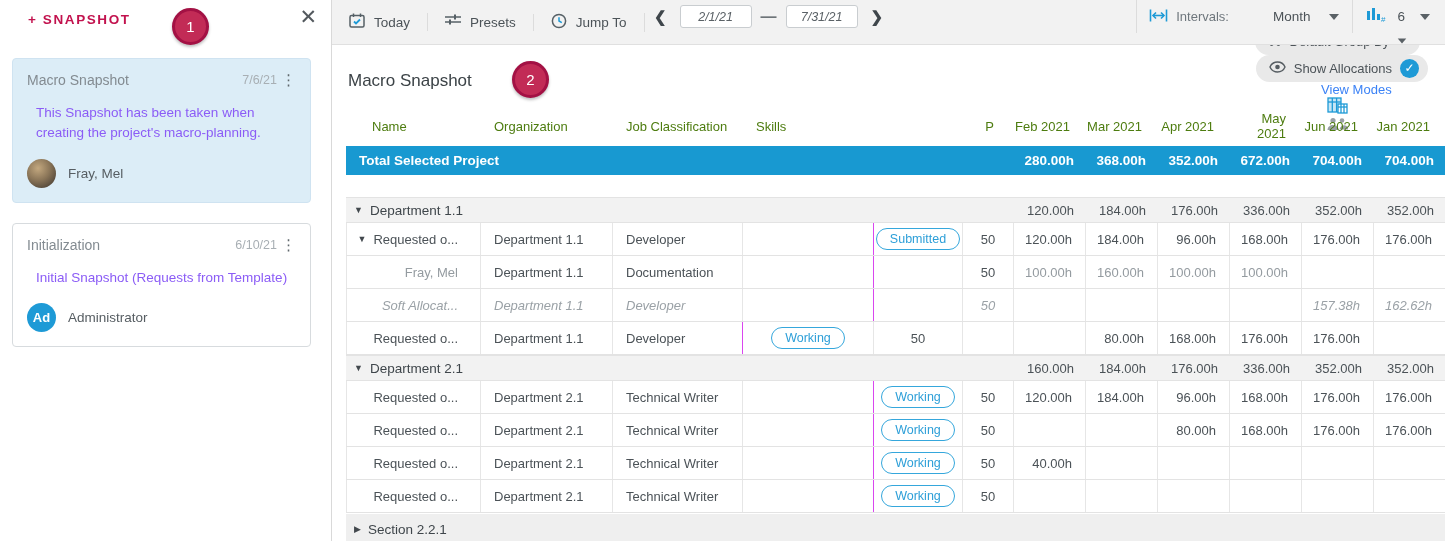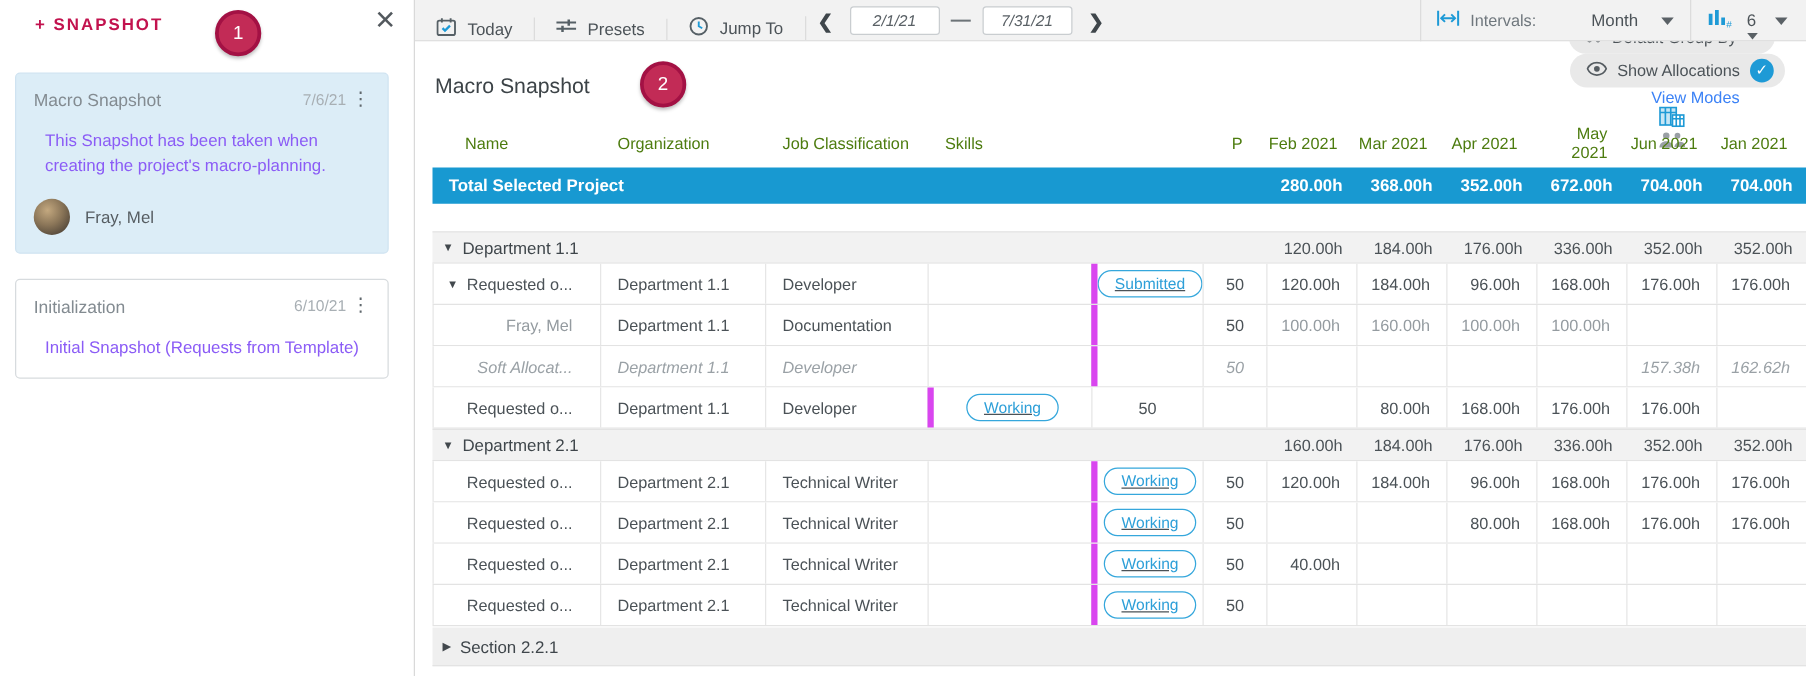--- a/index.html
+++ b/index.html
@@ -36,22 +36,22 @@
   .avatar.photo { background:radial-gradient(circle at 38% 32%, #c3a87f, #8a7558 45%, #55493b 80%, #3c352b); }
   .avatar.initials { background:#1e9ad6; color:#fff; font-size:13px; font-weight:bold;
     display:flex; align-items:center; justify-content:center; }
   .sb-user { margin-left:12px; font-size:13.5px; color:#565d62; }
 
   
   .main { position:absolute; left:331px; top:0; width:1114px; height:541px;
     border-left:1px solid #d9d9d9; background:#fff; }
 
   
-  .toolbar { position:relative; height:33px; background:#f2f2f2;
-    border-bottom:1px solid #e0e0e0; display:flex; align-items:flex-end; }
+  .toolbar { position:relative; height:45px; background:#f2f2f2;
+    border-bottom:1px solid #e0e0e0; display:flex; align-items:center; }
   .tb-btn { display:flex; align-items:center; gap:9px; padding:0 17px; font-size:13.5px;
     color:#4c5358; background:none; border:none; border-right:1px solid #dcdcdc;
     cursor:pointer; font-family:"Liberation Sans", sans-serif; }
   .date-nav { position:absolute; left:318px; top:0; height:33px; display:flex;
     align-items:center; gap:9px; }
   .chev { background:none; border:none; font-size:15px; font-weight:bold; color:#3f464b;
     cursor:pointer; padding:0 4px; font-family:"Liberation Sans", sans-serif; }
   .date-input { width:72px; height:23px; border:1px solid #c9cdd0; border-radius:3px;
     background:#fff; text-align:center; font-size:12.5px; font-style:italic; color:#5a6166;
     font-family:"Liberation Sans", sans-serif; }
@@ -99,21 +99,21 @@
     display:flex; align-items:center; gap:7px; }
   .tri { font-size:9px; color:#42484d; }
   .group-val { text-align:right; padding-right:12px; font-size:13px; color:#4b5257; }
 
   .data-row { height:33px; border-bottom:1px solid #e3e3e3; background:#fff; }
   .data-row > div { border-right:1px solid #e6e6e6; display:flex; align-items:center;
     font-size:13px; color:#4b5257; overflow:hidden; white-space:nowrap; }
   .data-row > div:first-child { border-left:1px solid #e6e6e6; }
   .cell-name { justify-content:flex-end; padding-right:22px; gap:7px; }
   .cell-text { padding-left:13px; }
-  .cell-status { justify-content:center; border-left:5px solid #d946ef; margin-left:-1px;text-decoration:underline; }
+  .cell-status { justify-content:center; border-left:1px solid #d946ef; margin-left:-1px; }
   .cell-p { justify-content:center; }
   .cell-month { justify-content:flex-end; padding-right:13px; }
   .status-pill { border:1.5px solid #35a7dc; color:#2d9fd8; border-radius:13px;
     padding:3px 13px; font-size:12.5px; background:#fff; cursor:pointer;
     font-family:"Liberation Sans", sans-serif; }
   .row-muted .cell-name, .row-muted .cell-month { color:#949ba0; }
   .row-italic > div { font-style:italic; color:#9aa1a6; }
 
   .section-row { height:31px; background:#efefef; align-items:center; margin-top:1px;
     border-bottom:1px solid #e3e3e3; cursor:pointer; }
@@ -141,20 +141,24 @@
     </div>
   </div>
 
   <div class="sb-card white">
     <div class="sb-card-head">
       <span class="sb-card-title">Initialization</span>
       <span class="sb-card-date">6/10/21</span>
       <button class="sb-kebab">⋮</button>
     </div>
     <div class="sb-card-desc">Initial Snapshot (Requests from Template)</div>
+    <div class="sb-card-foot">
+      <span class="avatar initials">Ad</span>
+      <span class="sb-user">Administrator</span>
+    </div>
   </div>
 </div>
 
 <div class="main">
 
   <div class="toolbar">
     <button class="tb-btn">
       <span>
         <svg width="16" height="15" viewBox="0 0 16 15">
             <rect x="1" y="2.5" width="14" height="11.5" rx="1.5" fill="none" stroke="#566066" stroke-width="1.5"></rect>

